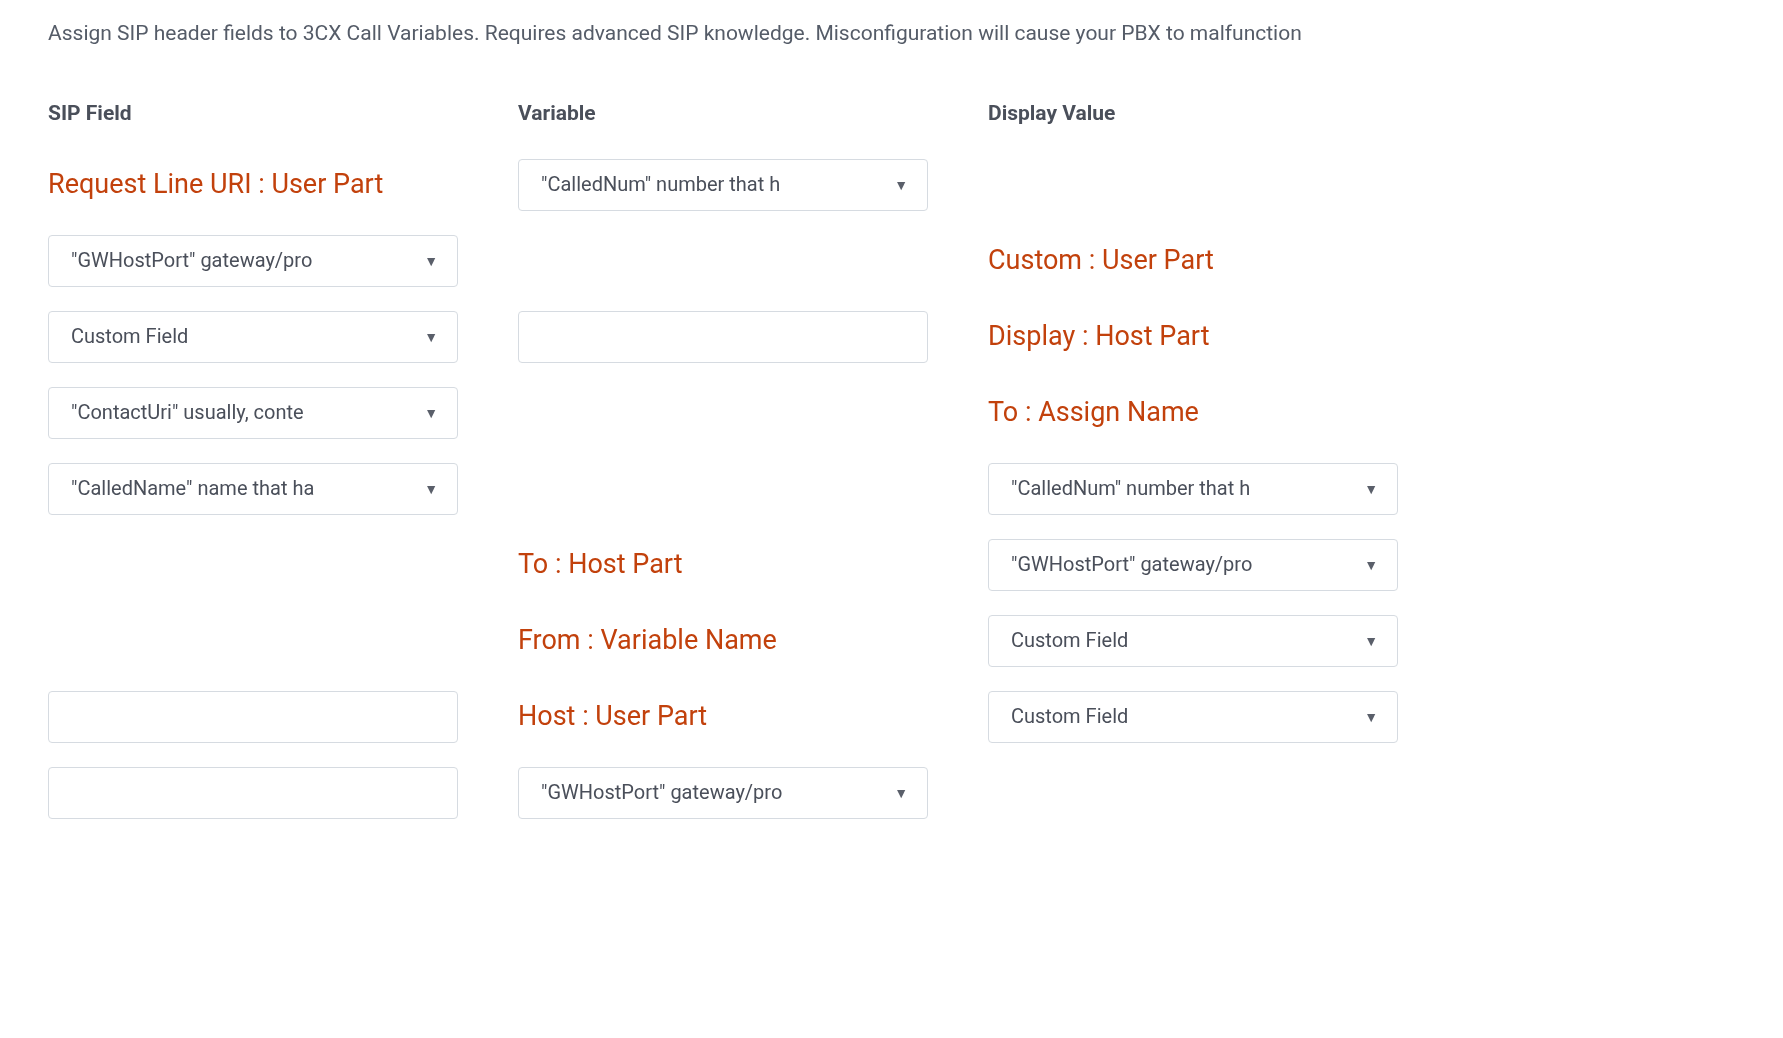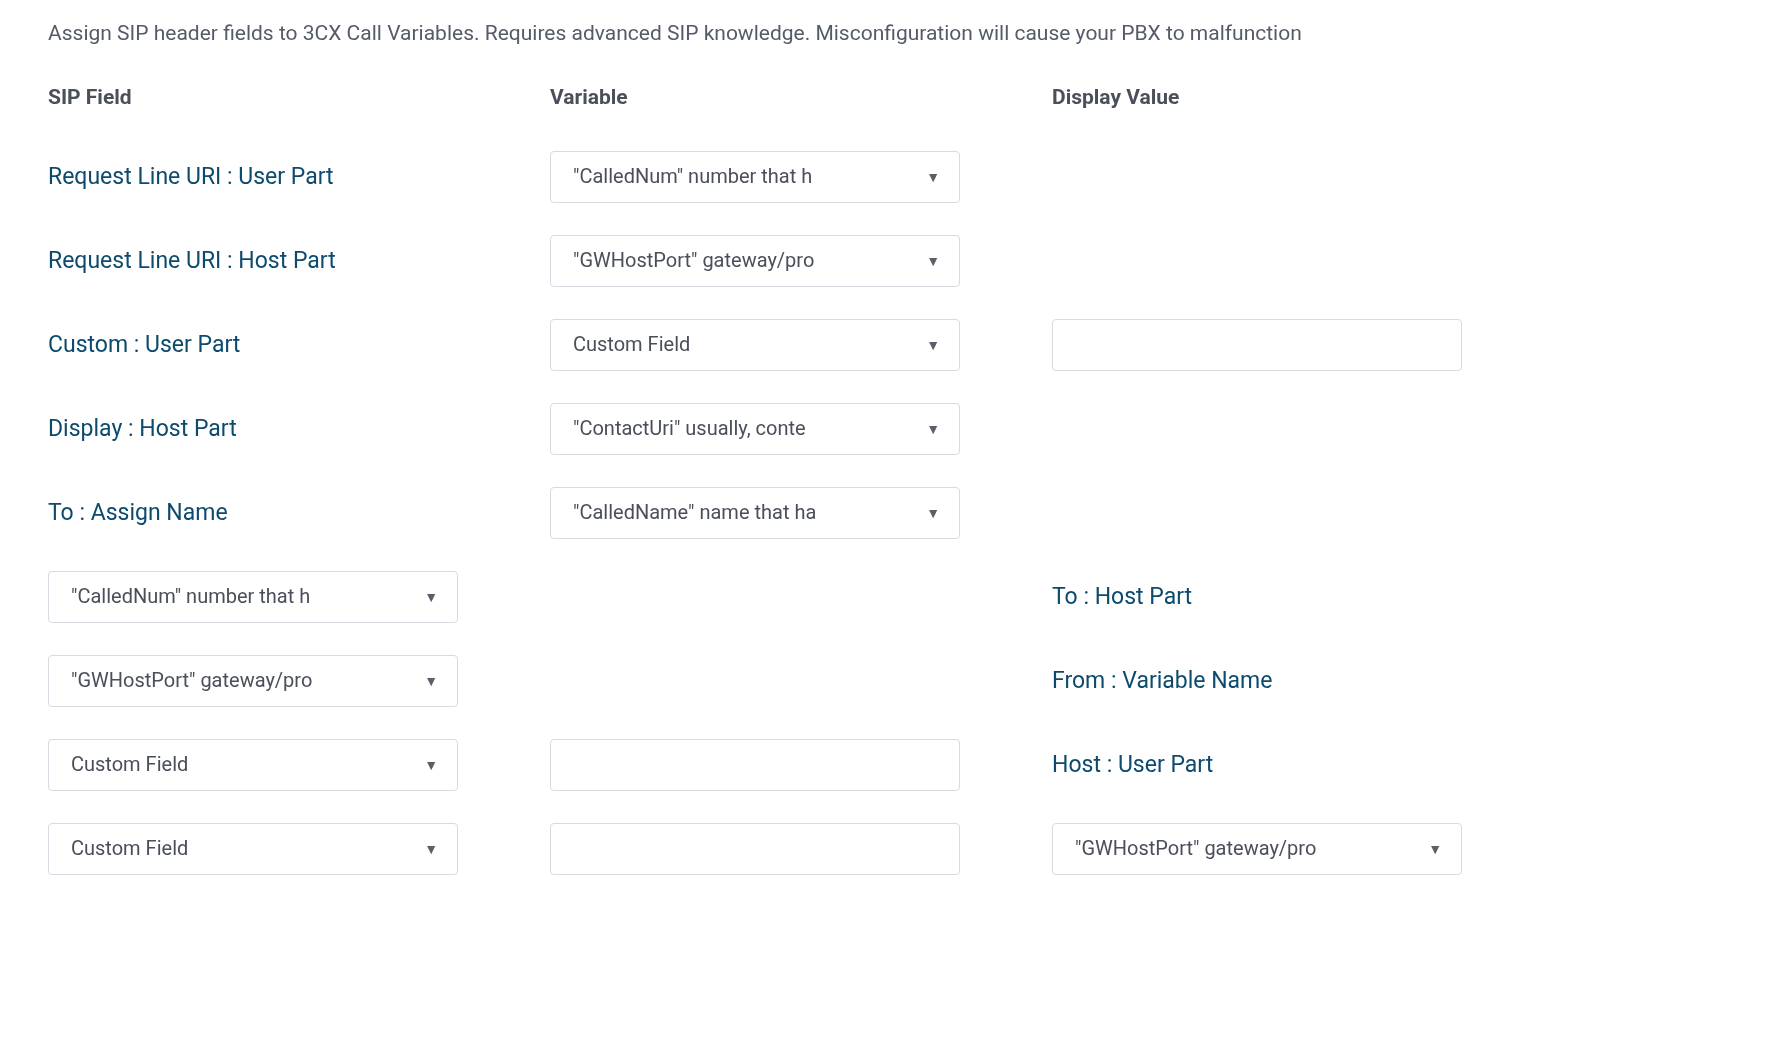--- a/index.html
+++ b/index.html
@@ -6,41 +6,40 @@
     body {
       font-family: -apple-system, BlinkMacSystemFont, "Segoe UI", Roboto, "Helvetica Neue", Arial, sans-serif;
       background: #fff;
       color: #555c68;
       padding: 18px 48px 60px 48px;
       font-size: 20px;
       line-height: 1.45;
     }
     .intro {
       color: #555c68;
-      margin-bottom: 34px;
+      margin-bottom: 50px;
       font-size: 21px;
       font-weight: 400;
     }
     .grid {
       display: grid;
       grid-template-columns: 470px 470px 420px;
       column-gap: 0;
       row-gap: 24px;
       align-items: center;
-      gap: 32px;
     }
     .col-header {
       font-weight: 700;
       color: #4a4f5a;
       font-size: 21px;
       margin-bottom: 6px;
     }
     .field-label {
-      color: #0c4a6e;
-      font-size: 23px;
+      color: #c2410c;
+      font-size: 27px;
       font-weight: 400;
     }
     .select-wrap {
       position: relative;
       width: 410px;
     }
     .select-box {
       width: 100%;
       height: 52px;
       border: 1px solid #d6dbe1;
@@ -90,21 +89,20 @@
 
   <div class="field-label">Request Line URI : User Part</div>
   <div class="select-wrap">
     <div class="select-box" tabindex="0">
         <span>"CalledNum" number that h</span>
       </div>
     <span class="select-caret">▼</span>
   </div>
   <div class="empty-cell"></div>
 
-  <div class="field-label">Request Line URI : Host Part</div>
   <div class="select-wrap">
     <div class="select-box" tabindex="0">
         <span>"GWHostPort" gateway/pro</span>
       </div>
     <span class="select-caret">▼</span>
   </div>
   <div class="empty-cell"></div>
 
   <div class="field-label">Custom : User Part</div>
   <div class="select-wrap">

